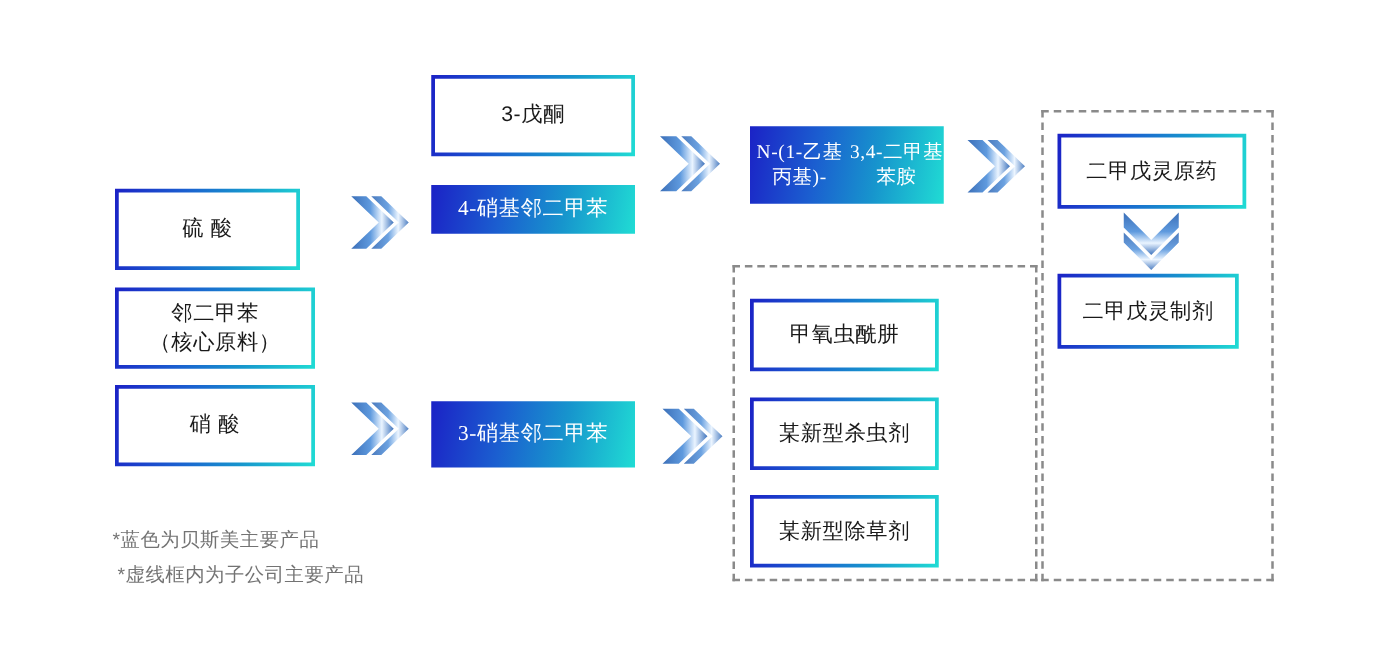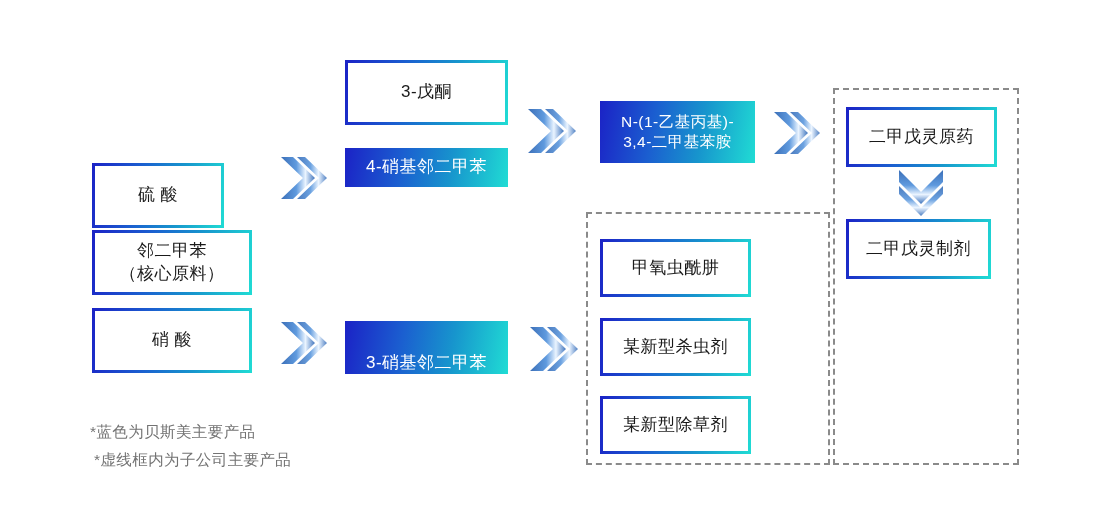--- a/index.html
+++ b/index.html
@@ -45,21 +45,22 @@
     display: flex;
     align-items: center;
     justify-content: center;
     flex-direction: column;
   }
 
   
   .node.filled {
     background-image: linear-gradient(100deg, #1b22c6 0%, #1b5fd0 35%, #1795cd 65%, #20dcd4 100%);
     color: #ffffff;
-    flex-direction: column;
+    flex-direction: row;
+    font-family: Liberation Serif, serif;
   }
 
   .line2 { display: block; }
 
   
   .dashed-frame {
     position: absolute;
     box-sizing: border-box;
     border: 2px dashed #8a8a8a;
     background: transparent;
@@ -80,21 +81,21 @@
   }
 </style>
 </head>
 <body>
 
 <div id="canvas">
 
   <div class="dashed-frame" style="left:586px; top:212px; width:244px; height:253px;"></div>
   <div class="dashed-frame" style="left:833px; top:88px; width:186px; height:377px;"></div>
 
-  <div class="node outlined" style="left:92px; top:163px; width:132px; height:65px;">
+  <div class="node outlined" style="left:92px; top:151px; width:148px; height:65px;">
     <div class="inner">
       <span>硫  酸</span>
     </div>
   </div>
 
   <div class="node outlined" style="left:92px; top:308px; width:160px; height:65px;">
     <div class="inner">
       <span>硝  酸</span>
     </div>
   </div>
@@ -109,21 +110,21 @@
   <div class="node outlined" style="left:345px; top:60px; width:163px; height:65px;">
     <div class="inner">
       <span>3-戊酮</span>
     </div>
   </div>
 
   <div class="node filled" style="left:345px; top:148px; width:163px; height:39px;">
     <span>4-硝基邻二甲苯</span>
   </div>
 
-  <div class="node filled" style="left:345px; top:321px; width:163px; height:53px;justify-content:flex-end;">
+  <div class="node filled" style="left:345px; top:321px; width:163px; height:53px;">
     <span>3-硝基邻二甲苯</span>
   </div>
 
   <div class="node filled" style="left:600px; top:101px; width:155px; height:62px; font-size:15.5px;">
     <span>N-(1-乙基丙基)-</span>
     <span class="line2">3,4-二甲基苯胺</span>
   </div>
 
   <div class="node outlined" style="left:600px; top:239px; width:151px; height:58px;">
     <div class="inner">

